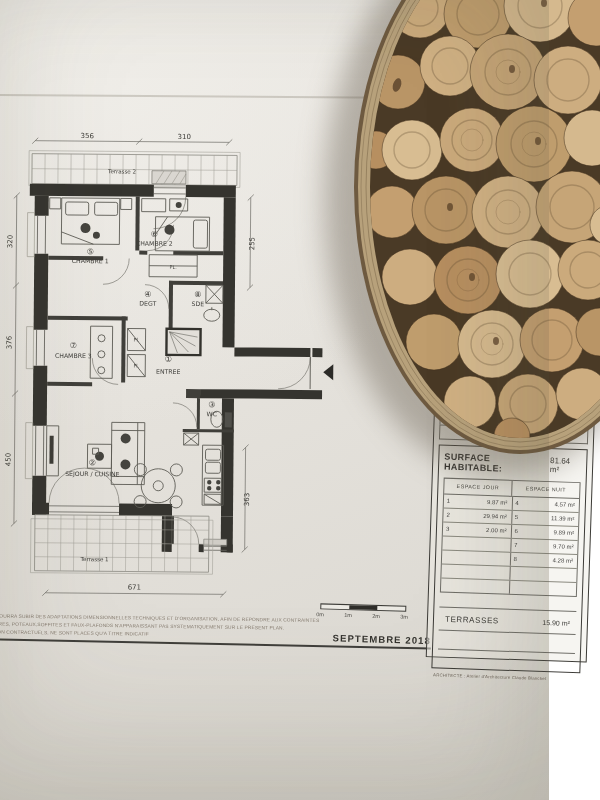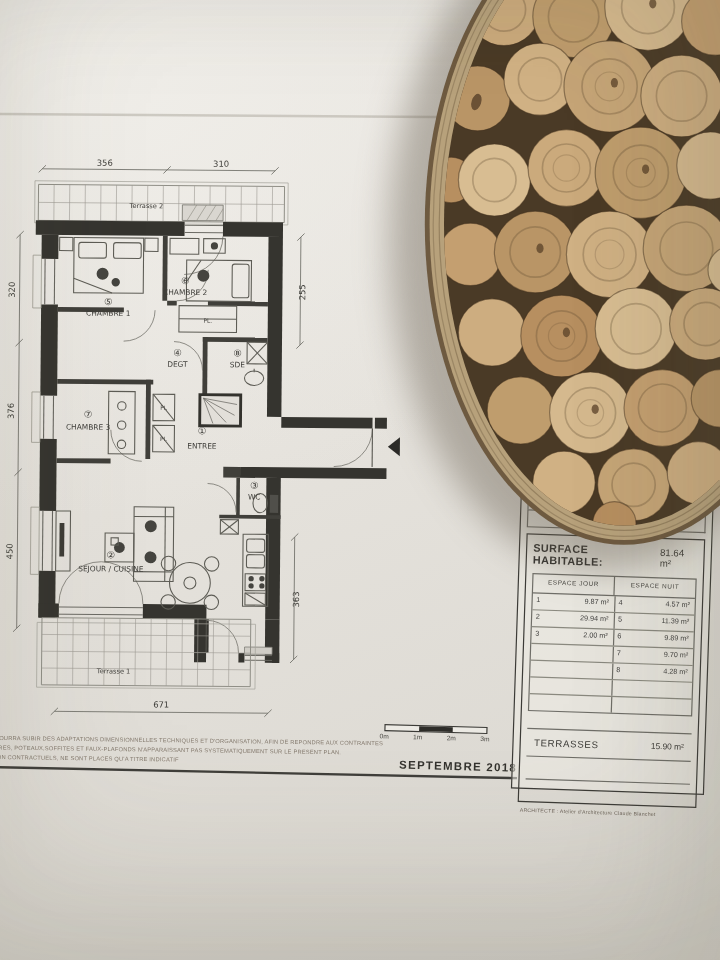--- a/index.html
+++ b/index.html
@@ -1,17 +1,17 @@
 <!DOCTYPE html>
 <html><head>
 <meta charset="utf-8">
 <style>
   html,body{margin:0;padding:0;}
   body{width:600px;height:800px;overflow:hidden;font-family:"Liberation Sans",sans-serif;}
-  .photo{position:relative;width:600px;height:800px;
+  .photo{position:relative;width:549px;height:800px;
     background:
       radial-gradient(900px 700px at 12% 6%, #f0eee9 0%, rgba(240,238,233,0) 55%),
       linear-gradient(160deg,#ebe8e3 0%,#e5e2dc 45%,#d9d6cf 100%);
   }
   .photo::after{content:"";position:absolute;inset:0;z-index:9;pointer-events:none;
     box-shadow:inset 0 -70px 130px rgba(92,84,70,.16), inset -45px 0 90px rgba(92,84,70,.10);}
   .fold{position:absolute;left:0;top:94px;width:392px;height:1.5px;background:rgba(120,112,98,.28);
     transform:rotate(.4deg);transform-origin:left center;z-index:1;}
   .doc{position:absolute;inset:0;z-index:2;transform:rotate(.5deg);transform-origin:300px 400px;color:#3c3b37;}
   svg text{font-family:"DejaVu Sans",sans-serif;fill:#3e3d39;}

